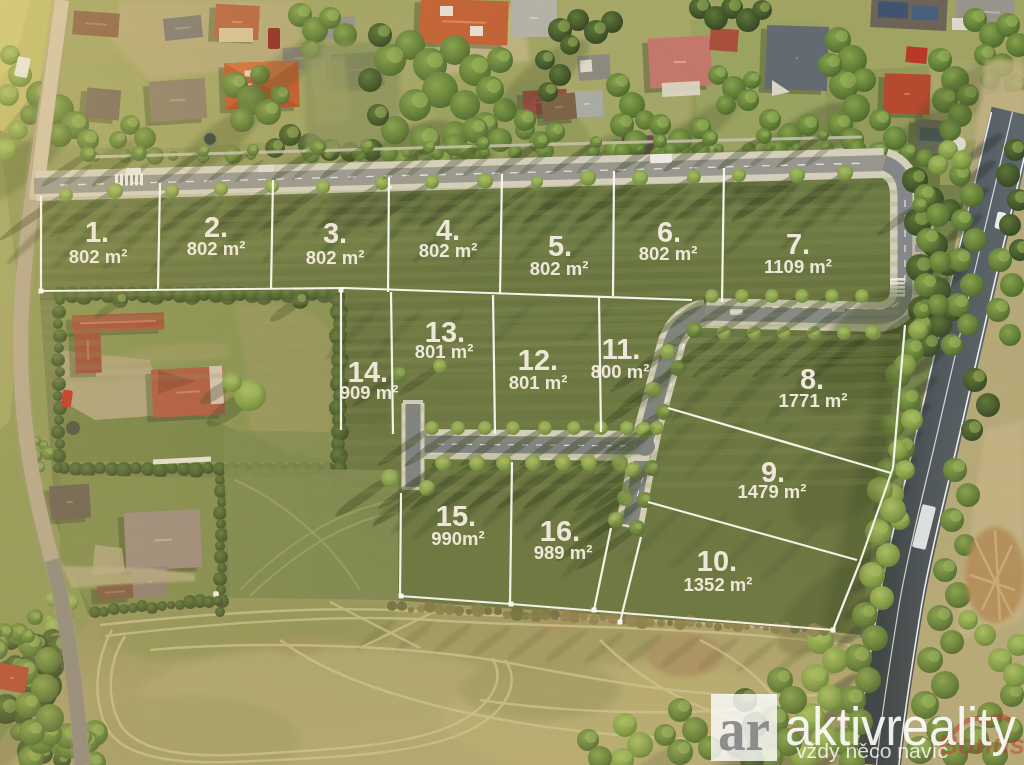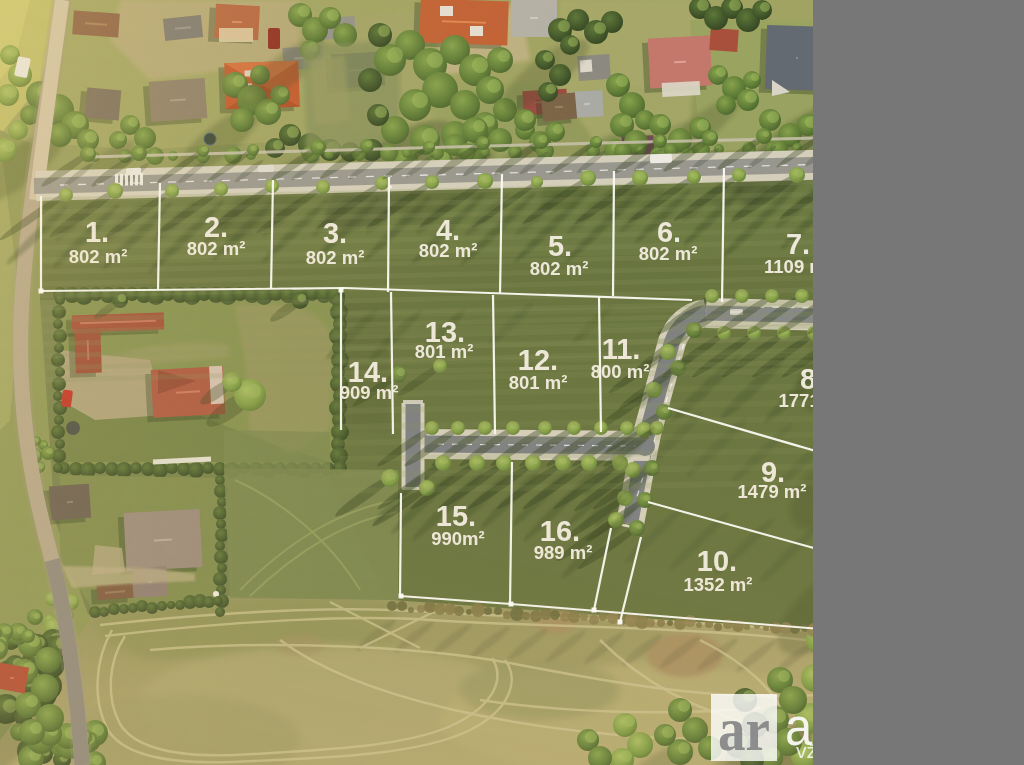--- a/index.html
+++ b/index.html
@@ -1,12 +1,12 @@
 <!DOCTYPE html>
-<html><head><meta charset="utf-8"><style>html,body{margin:0;padding:0;background:#777;}#stage{position:relative;width:813px;height:765px;overflow:hidden;font-family:"Liberation Sans",sans-serif;}svg{display:block}</style></head><body>
+<html><head><meta charset="utf-8"><style>html,body{margin:0;padding:0;background:#777;}#stage{position:relative;width:1024px;height:765px;overflow:hidden;font-family:"Liberation Sans",sans-serif;}svg{display:block}</style></head><body>
 <div id="stage">
 <svg width="1024" height="765" viewBox="0 0 1024 765">
 <defs>
 <radialGradient id="tg" cx="0.4" cy="0.35" r="0.8">
 <stop offset="0" stop-color="#86a24c"></stop>
           <stop offset="0.6" stop-color="#5f7c37"></stop>
           <stop offset="1" stop-color="#42582a"></stop>
 </radialGradient>
 <radialGradient id="ty" cx="0.4" cy="0.35" r="0.8">
 <stop offset="0" stop-color="#a9bd62"></stop>

